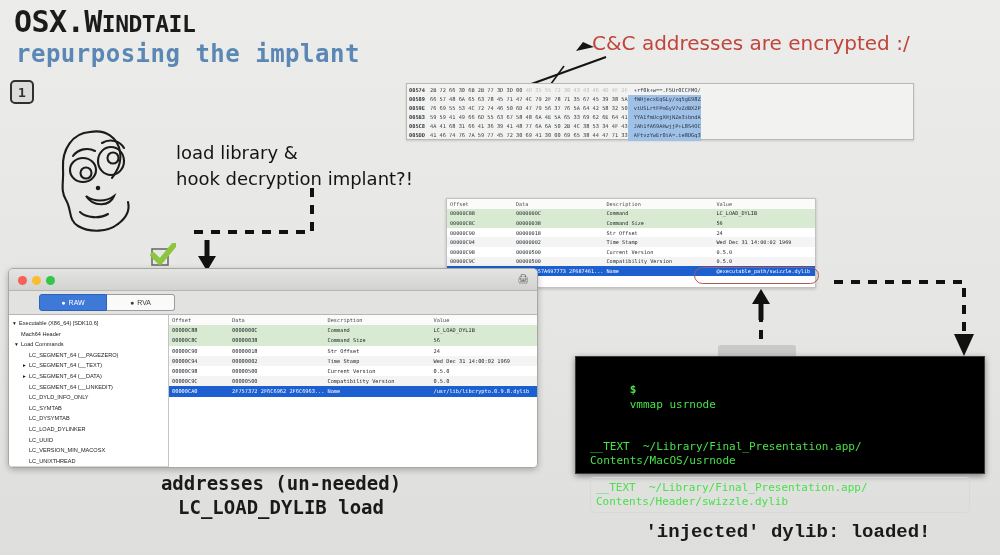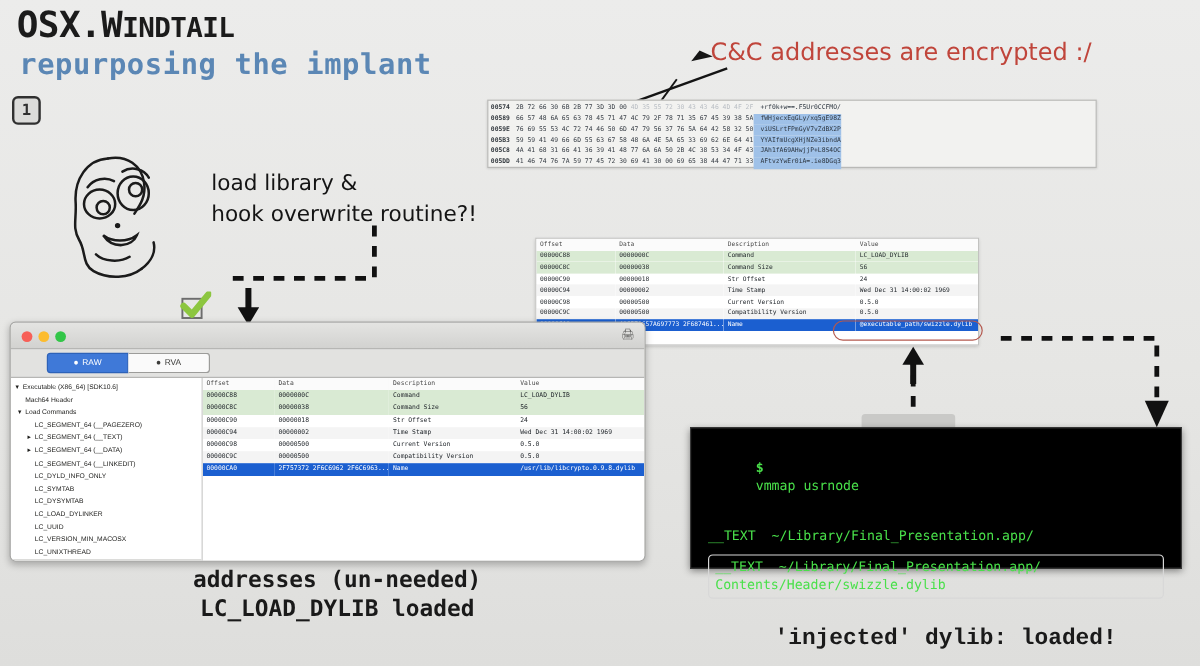--- a/index.html
+++ b/index.html
@@ -167,21 +167,21 @@
       <path d="M17 30 C22 23 32 21 39 25"></path>
       <path d="M46 17 C54 12 64 15 68 22"></path>
       <path d="M30 70 C38 76 50 76 58 70 C54 80 38 82 30 70Z"></path>
       <path d="M24 86 C30 92 44 93 52 88"></path>
       <circle cx="42" cy="62" r="1.2" fill="#1b1b1b"></circle>
     </g>
   </svg>
 
   <div class="hw-note">
     <div>load library &amp;</div>
-    <div>hook overwrite routine?!</div>
+    <div>hook decryption implant?!</div>
   </div>
 
   <div class="red-note">C&amp;C addresses are encrypted :/</div>
   <svg style="position:absolute;left:572px;top:38px" width="24" height="18" viewBox="0 0 24 18">
     <path d="M22 9 L4 13 L11 4 Z" fill="#151515"></path>
   </svg>
 
   <svg style="position:absolute;left:500px;top:55px" width="110" height="40" viewBox="0 0 110 40">
     <path d="M106 2 L12 36" stroke="#141414" stroke-width="2" fill="none"></path>
     <path d="M4 39 L18 31 L15 38 Z" fill="#141414"></path>
@@ -403,25 +403,26 @@
   </div>
 
   <div class="termtab"></div>
   <div class="term">
     <div class="tline">
       <span class="prompt">$</span>
       <span>vmmap usrnode</span>
     </div>
     <div style="height:14px"></div>
     <div class="tline">__TEXT  ~/Library/Final_Presentation.app/</div>
+    <div class="tline">Contents/MacOS/usrnode</div>
     <div class="termbox">
       <div class="tline">__TEXT  ~/Library/Final_Presentation.app/</div>
       <div class="tline">Contents/Header/swizzle.dylib</div>
     </div>
   </div>
 
   <div class="cap cap-left">
     <div>addresses (un-needed)</div>
-    <div>LC_LOAD_DYLIB loaded</div>
+    <div>LC_LOAD_DYLIB load</div>
   </div>
   <div class="cap cap-right">'injected' dylib: loaded!</div>
 
 </div>
 
 </body></html>

